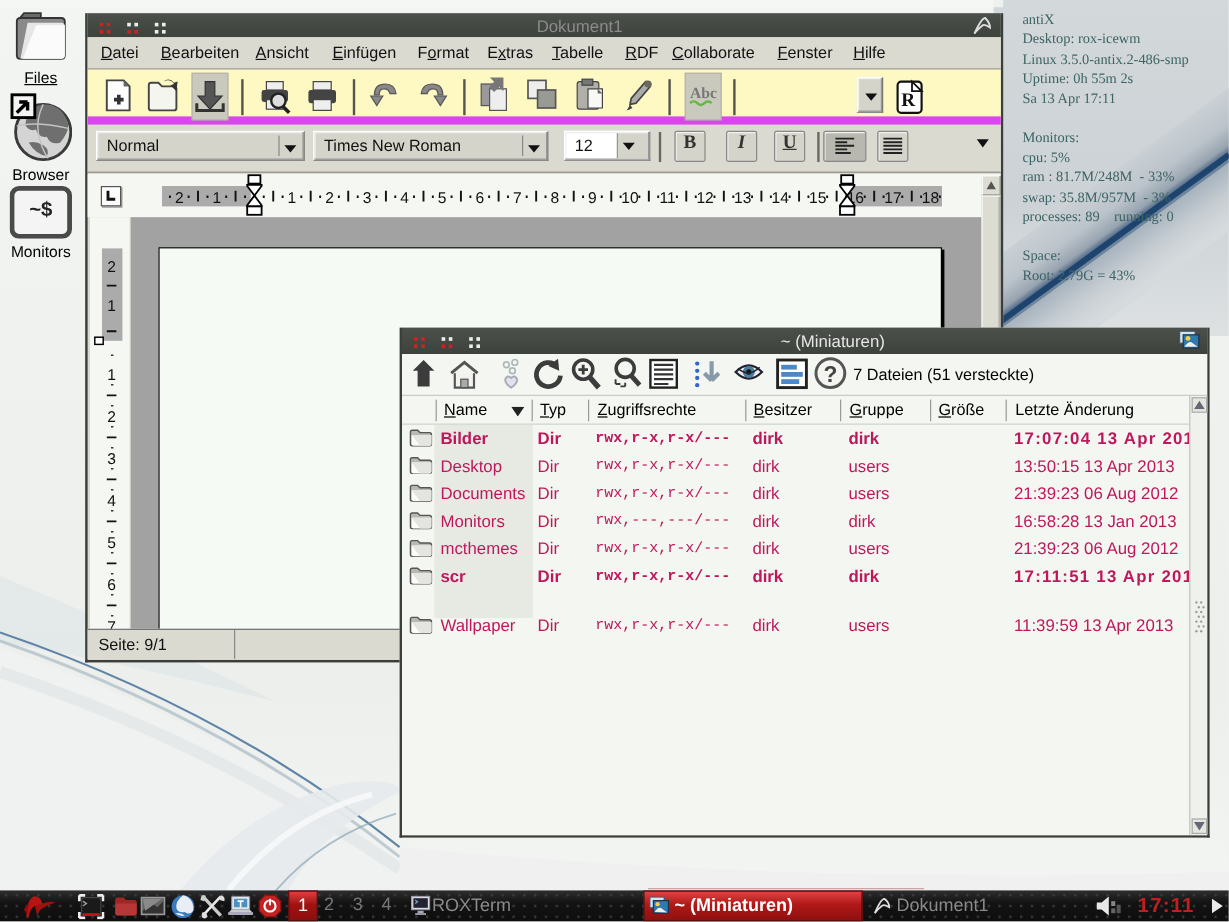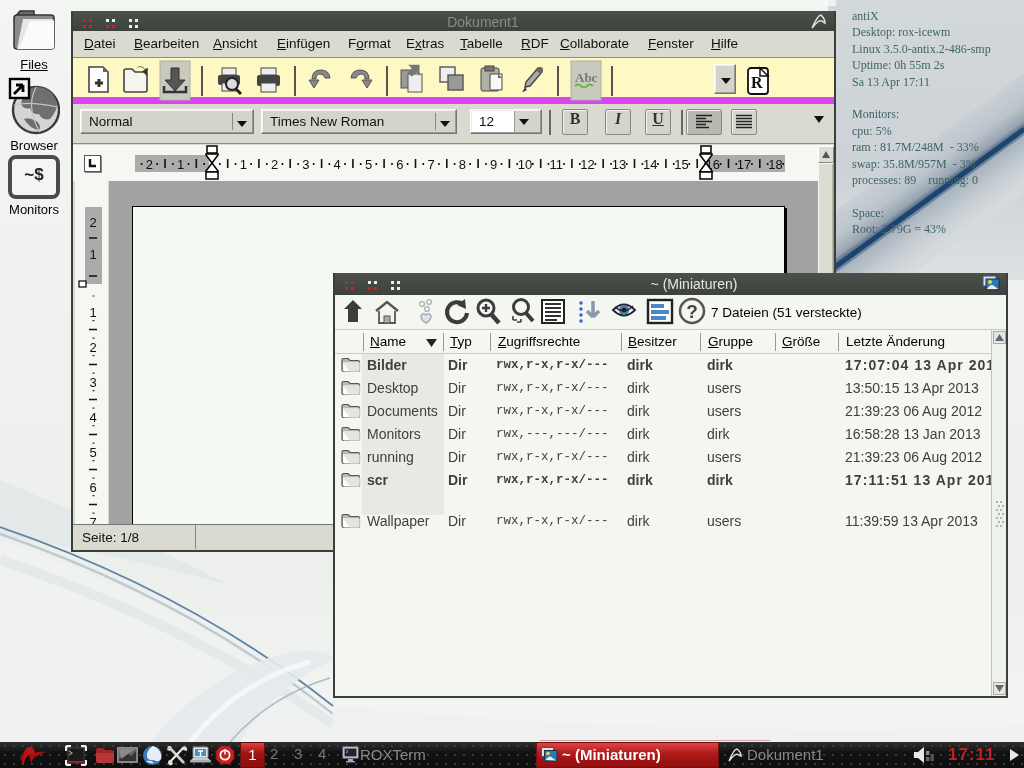--- a/index.html
+++ b/index.html
@@ -37,21 +37,21 @@
 #abisb{position:absolute;right:0;top:135px;width:16px;bottom:26px;background:#d0d0c6;}
 #abistatus{position:absolute;left:0;right:0;bottom:1px;height:25px;background:#dadad1;border-top:1px solid #777;font-size:13.5px;color:#111;}
 
 #rox{left:333px;top:273px;width:675px;height:425px;background:#f4f7f1;border:2px solid #3a3f3a;border-top:none;}
 #roxtb{position:absolute;left:0;top:22px;right:0;height:35px;background:#f4f7f1;border-bottom:1px solid #c8ccc4;}
 #roxhdr{position:absolute;left:0;top:57px;right:15px;height:24px;background:#f4f7f1;border-bottom:1px solid #c8ccc4;font-size:13.5px;color:#000;}
 #roxhdr span{position:absolute;top:4px;}
 #roxhdr .vl{position:absolute;top:3px;width:1px;height:18px;background:#999;}
 #roxlist{position:absolute;left:0;top:81px;right:15px;bottom:0;background:#f4f7f1;overflow:hidden;}
 #namecol{position:absolute;left:27px;top:0;width:82px;height:161px;background:#e7eae3;}
-.frow{position:absolute;left:0;height:23px;width:100%;font-size:14px;color:#404040;}
+.frow{position:absolute;left:0;height:23px;width:100%;font-size:14px;color:#be185d;}
 .frow .nm{position:absolute;left:32px;top:3px;}
 .frow .ty{position:absolute;left:113px;top:3px;}
 .frow .pm{position:absolute;left:161px;top:4px;font-family:"Liberation Mono",monospace;font-size:12.5px;letter-spacing:0;}
 .frow .ow{position:absolute;left:292px;top:3px;}
 .frow .gr{position:absolute;left:372px;top:3px;}
 .frow .dt{position:absolute;left:510px;top:3px;white-space:nowrap;}
 .frow.b{font-weight:bold;}
 .frow.b .dt{letter-spacing:1.05px;}
 .fic{position:absolute;left:6px;top:3px;}
 #roxsb{position:absolute;right:0;top:57px;width:15px;bottom:0;background:#eff2ec;border-left:1px solid #c0c4bc;}
@@ -368,21 +368,21 @@
       <div id="page"></div>
     </div>
   <div id="abisb">
     <div style="position:absolute;left:0;top:0;width:16px;height:17px;background:#dcdcd2;border:1px solid #fff;border-right-color:#888;border-bottom-color:#888;"></div>
     <svg style="position:absolute;left:4px;top:5px;" width="8" height="7">
         <path d="M4,0 L8,7 L0,7 Z" fill="#555"></path>
       </svg>
     <div style="position:absolute;left:0;top:17px;width:16px;bottom:0;background:#dcdcd2;border:1px solid #f6f6f2;border-right-color:#999;box-shadow:inset -1px 0 0 #b5b5aa;"></div>
   </div>
   <div id="abistatus">
-    <span style="position:absolute;left:9px;top:5px;">Seite: 1/8</span>
+    <span style="position:absolute;left:9px;top:5px;">Seite: 9/1</span>
     <div style="position:absolute;left:122px;top:0;bottom:0;width:1px;background:#888;"></div>
   </div>
 </div>
 
 <div class="win" id="rox">
   <div class="titlebar" style="height:22px;">
     <div class="tdots" style="left:10px;">
       <i style="left:0;top:0;background:#cc2222"></i>
         <i style="left:6px;top:0;background:#cc2222"></i>
       <i style="left:0;top:6px;background:#cc2222"></i>
@@ -549,21 +549,21 @@
         <span class="ow">dirk</span>
         <span class="gr">dirk</span>
         <span class="dt">16:58:28 13 Jan 2013</span>
       </div>
     <div class="frow" style="top:92px">
         <svg class="fic" width="20" height="16" viewBox="0 0 20 16">
           <path d="M1,3 Q1,1.5 2.5,1.5 L7,1.5 L9,3.5 L17,3.5 Q18.5,3.5 18.5,5 L18.5,13 Q18.5,14.5 17,14.5 L2.5,14.5 Q1,14.5 1,13 Z" fill="#b8b8b4" stroke="#555" stroke-width="1.2"></path>
           <path d="M2,5.5 L18.5,5.5 L18.5,13 Q18.5,14.5 17,14.5 L3.5,14.5 Q2,14.5 2,13 Z" fill="#fdfdfb"></path>
           <path d="M2,5.5 L18.5,5.5 L18.5,13 Q18.5,14.5 17,14.5 L9,14.5 Z" fill="#e4e4e0"></path>
         </svg>
-        <span class="nm">running</span>
+        <span class="nm">mcthemes</span>
         <span class="ty">Dir</span>
         <span class="pm">rwx,r-x,r-x/---</span>
         <span class="ow">dirk</span>
         <span class="gr">users</span>
         <span class="dt">21:39:23 06 Aug 2012</span>
       </div>
     <div class="frow b" style="top:115px">
         <svg class="fic" width="20" height="16" viewBox="0 0 20 16">
           <path d="M1,3 Q1,1.5 2.5,1.5 L7,1.5 L9,3.5 L17,3.5 Q18.5,3.5 18.5,5 L18.5,13 Q18.5,14.5 17,14.5 L2.5,14.5 Q1,14.5 1,13 Z" fill="#b8b8b4" stroke="#555" stroke-width="1.2"></path>
           <path d="M2,5.5 L18.5,5.5 L18.5,13 Q18.5,14.5 17,14.5 L3.5,14.5 Q2,14.5 2,13 Z" fill="#fdfdfb"></path>

